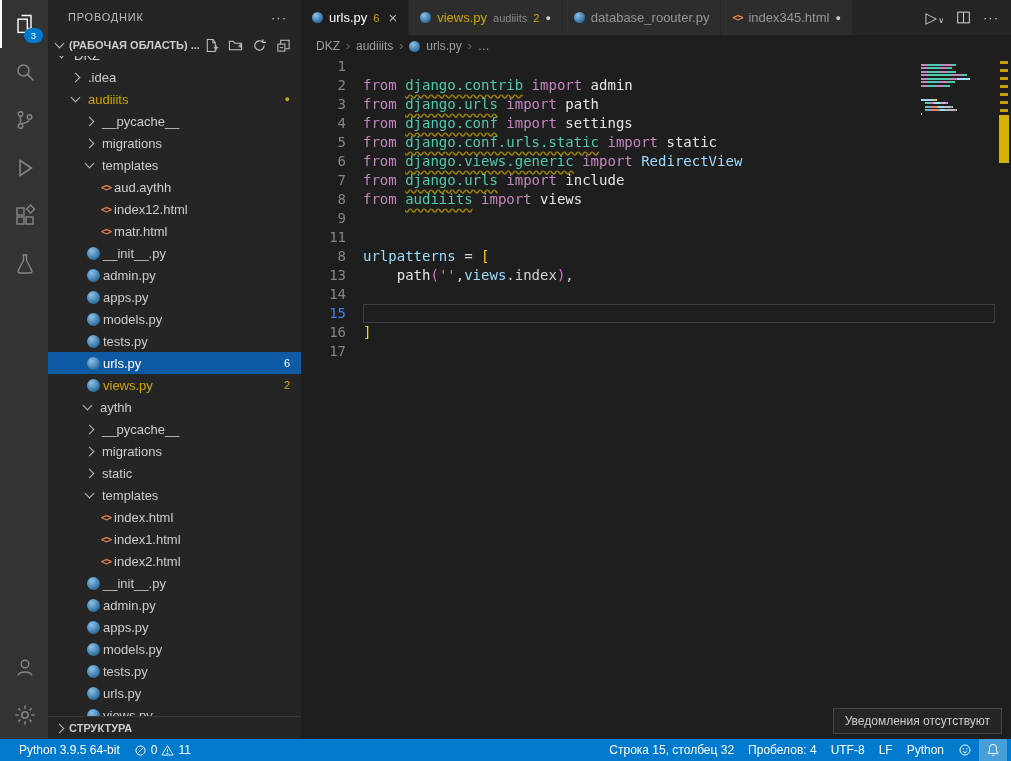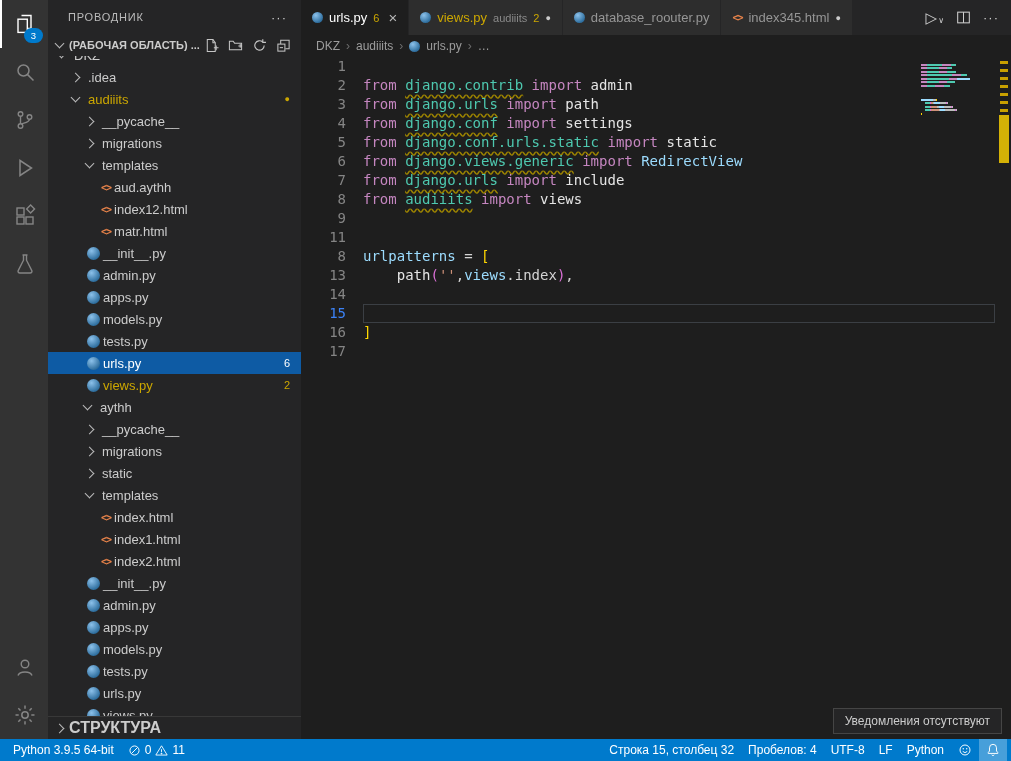--- a/index.html
+++ b/index.html
@@ -38,21 +38,21 @@
   .tlab.warn{color:#cca700}
   .trow.sel .tlab{color:#fff}
   .tbadge{margin-left:auto;margin-right:11px;font-size:11px;color:#cca700}
   .trow.sel .tbadge{color:#ffffff}
   .tdot{margin-left:auto;margin-right:11px;font-size:9px;color:#cca700}
   .pyic{width:13px;height:13px;border-radius:50%;flex:none;display:inline-block;
         background:radial-gradient(circle at 35% 30%,#8cc1ea,#2e6e9e 72%)}
   .pyic.mini{width:11px;height:11px}
   .htic{color:#e8834a;font-size:10px;font-weight:700;letter-spacing:-1px;flex:none;
         font-family:"DejaVu Sans Mono",monospace}
-  .outline-header{height:22px;flex:none;display:flex;align-items:center;font-weight:700;font-size:16px;
+  .outline-header{height:22px;flex:none;display:flex;align-items:center;font-weight:700;font-size:11px;
                   color:#cccccc;padding-left:4px;border-top:1px solid #383838;cursor:pointer}
 
   
   .editorcol{flex:1;display:flex;flex-direction:column;min-width:0;background:#1e1e1e}
   .tabbar{height:35px;flex:none;background:#252526;display:flex;align-items:stretch}
   .tabs{display:flex}
   .tab{display:flex;align-items:center;gap:6px;padding:0 11px;font-size:13px;background:#2d2d2d;
        color:#969696;border-right:1px solid #252526;cursor:pointer;white-space:nowrap}
   .tab.active{background:#1e1e1e;color:#ffffff}
   .tab-label.warn{color:#cca700}
@@ -93,21 +93,21 @@
   .minimap{position:absolute;top:3px;right:16px;width:76px}
   .mm-line{height:2px;margin-bottom:1.5px;white-space:nowrap;padding-left:2px;overflow:hidden}
   .mm-tk{display:inline-block;height:2px;vertical-align:top}
   .ruler{position:absolute;top:0;right:0;width:14px;height:100%}
   .ruler-mark{position:absolute;left:3px;width:8px;height:3px;background:#c8a000}
   .ruler-slab{position:absolute;left:2px;width:10px;top:58px;height:48px;background:#d4b106}
 
   
   .statusbar{position:absolute;left:0;bottom:0;width:1011px;height:22px;background:#007acc;
              color:#ffffff;display:flex;align-items:center;font-size:12px;z-index:5}
-  .sb-left{display:flex;align-items:center;height:100%;padding-left:6px}
+  .sb-left{display:flex;align-items:center;height:100%;padding-left:12px}
   .sb-right{margin-left:auto;display:flex;align-items:center;height:100%;padding-right:4px}
   .sb-item{display:flex;align-items:center;gap:4px;padding:0 7px;height:100%;cursor:pointer;white-space:nowrap}
   .sb-item.hl{background:rgba(255,255,255,.28)}
   .sb-item svg{display:block}
 
   .tooltip{position:absolute;right:9px;bottom:27px;background:#252526;border:1px solid #454545;
            color:#cccccc;font-size:12px;padding:5px 11px;white-space:nowrap;z-index:6}
 </style>
 </head>
 <body>

